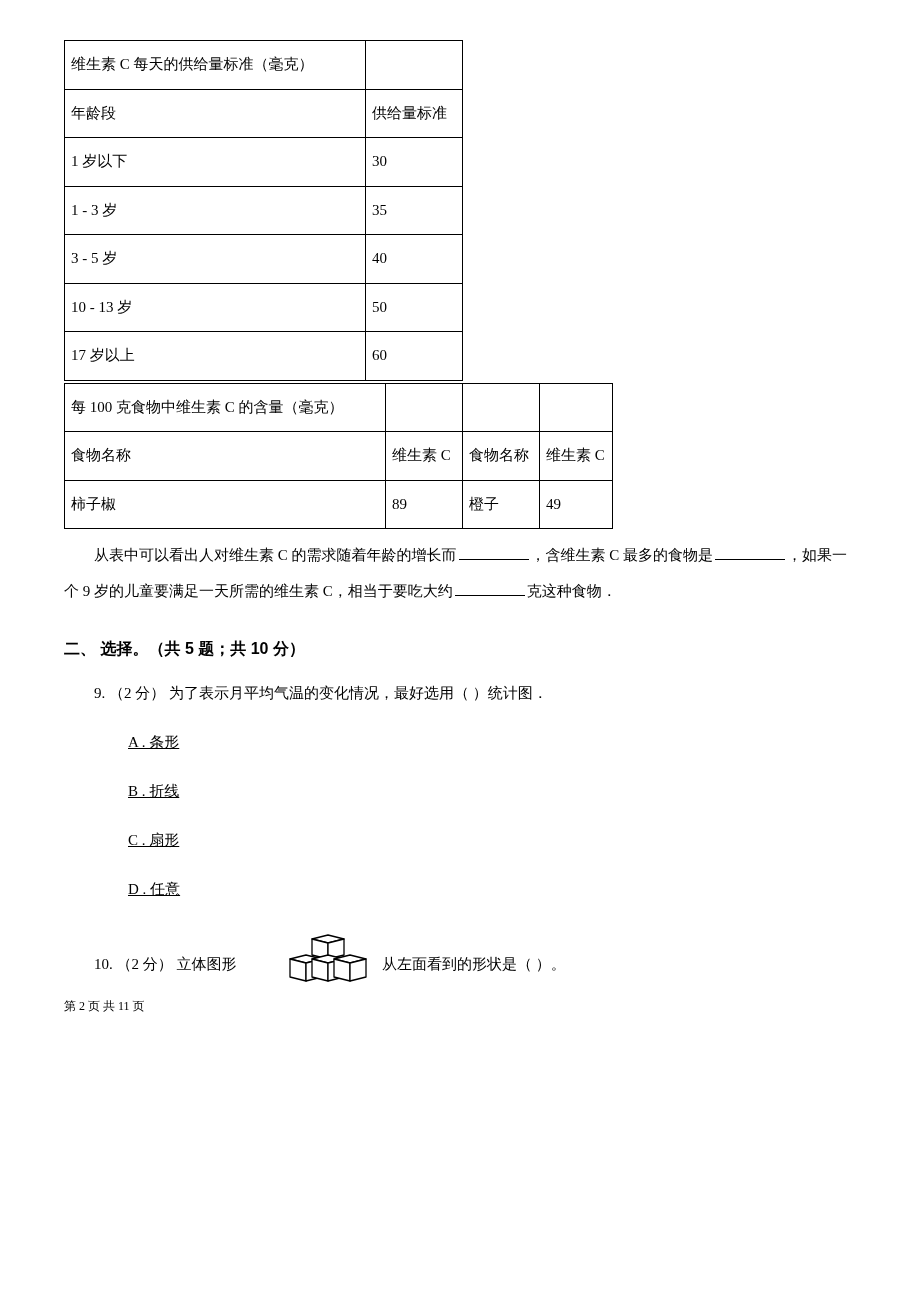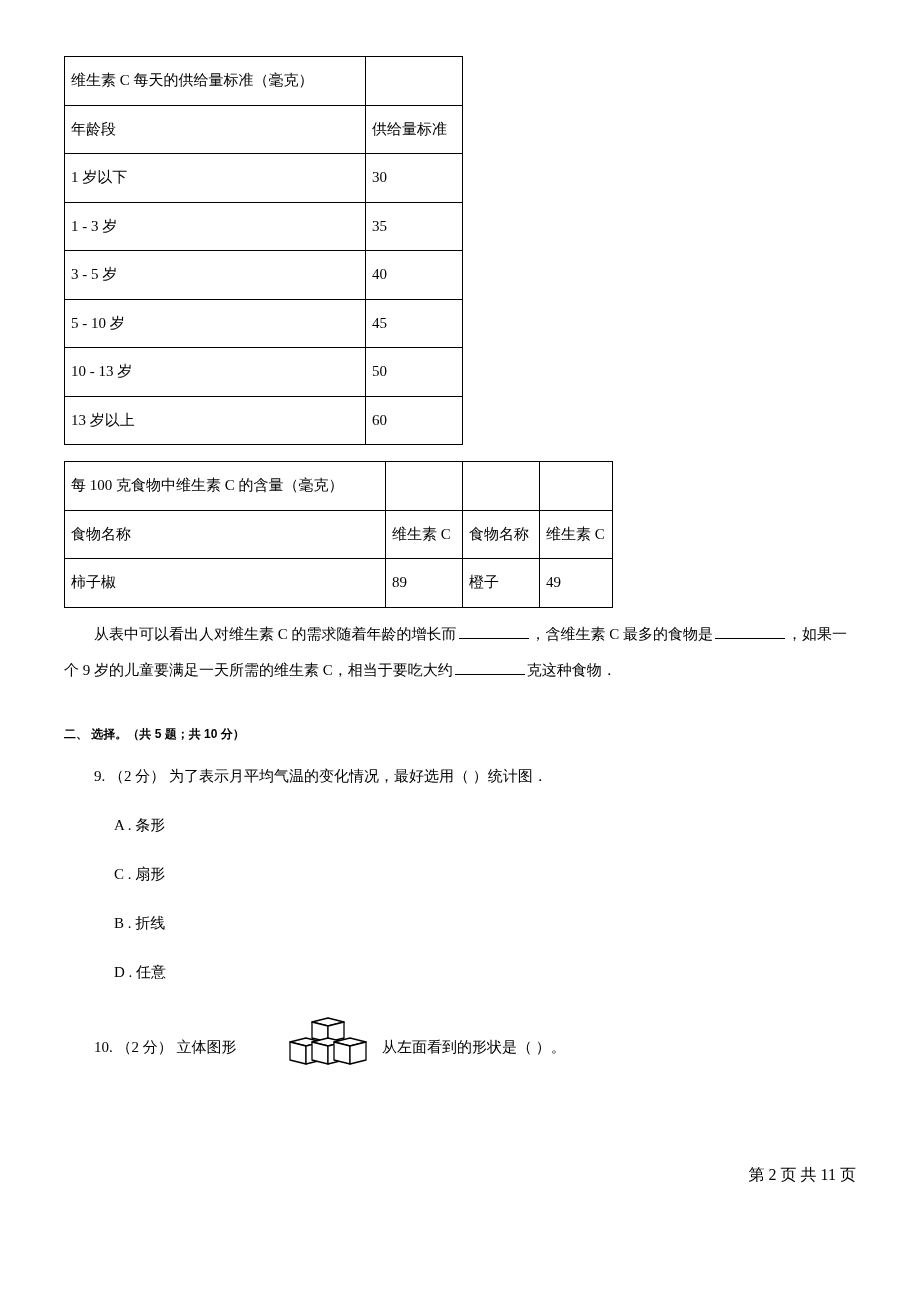--- a/index.html
+++ b/index.html
@@ -10,21 +10,21 @@
     font-size: 15px;
     color: #000;
     width: 920px;
   }
   .page {
     padding: 40px 64px 40px 64px;
     box-sizing: border-box;
   }
   table.data-table {
     border-collapse: collapse;
-    margin-top: 16px;
+    margin-top: 0;
     margin-bottom: 2px;
   }
   table.data-table td {
     border: 1px solid #000;
     padding: 14px 6px 14px 6px;
     vertical-align: middle;
     font-size: 15px;
     line-height: 1.3;
   }
   .t1-c1 { width: 288px; }
@@ -42,48 +42,47 @@
     display: inline-block;
     border-bottom: 1px solid #000;
     width: 70px;
     height: 1em;
     vertical-align: baseline;
     margin: 0 2px;
   }
   .section-heading {
     font-weight: bold;
     font-family: "SimHei", "黑体", sans-serif;
-    margin-top: 38px;
+    margin-top: 30px;
     margin-bottom: 20px;
-    font-size: 12px;
+    font-size: 16px;
   }
   .q {
     margin: 20px 0 0 0;
     text-indent: 2em;
     line-height: 1.8;
   }
   .q-choices {
     margin-left: 3.2em;
     line-height: 1.8;
   }
-  .q-choice { margin: 22px 2px; }
+  .q-choice { margin: 22px 16px; text-decoration: underline; }
   .q10 {
     margin-top: 30px;
     text-indent: 2em;
     line-height: 1.8;
   }
   .cube-img {
     display: inline-block;
     vertical-align: middle;
     margin: 0 2px;
   }
   .footer {
-    text-align: right;
-    margin-top: 84px;
-    font-size: 16px;
+    text-align: left;
+    font-size: 12px;
   }
 </style>
 </head>
 <body>
 
 <div class="page">
 
   <table class="data-table">
     <tbody>
         <tr>
@@ -100,29 +99,25 @@
     </tr>
     <tr>
       <td>1 - 3 岁</td>
       <td>35</td>
     </tr>
     <tr>
       <td>3 - 5 岁</td>
       <td>40</td>
     </tr>
     <tr>
-      <td>5 - 10 岁</td>
-      <td>45</td>
-    </tr>
-    <tr>
       <td>10 - 13 岁</td>
       <td>50</td>
     </tr>
     <tr>
-      <td>13 岁以上</td>
+      <td>17 岁以上</td>
       <td>60</td>
     </tr>
   </tbody>
     </table>
 
   <table class="data-table">
     <tbody>
         <tr>
       <td class="t2-c1">每 100 克食物中维生素 C 的含量（毫克）</td>
       <td class="t2-c2"></td>
@@ -146,22 +141,22 @@
 
   <p class="para indent">
     <span>从表中可以看出人对维生素 C 的需求随着年龄的增长而</span><span class="blank"></span><span>，含维生素 C 最多的食物是</span><span class="blank"></span><span>，如果一个 9 岁的儿童要满足一天所需的维生素 C，相当于要吃大约</span><span class="blank"></span><span>克这种食物．</span>
   </p>
 
   <div class="section-heading">二、 选择。（共 5 题；共 10 分）</div>
 
   <div class="q">9. （2 分） 为了表示月平均气温的变化情况，最好选用（    ）统计图．</div>
   <div class="q-choices">
     <div class="q-choice">A .  条形</div>
+    <div class="q-choice">B .  折线</div>
     <div class="q-choice">C .  扇形</div>
-    <div class="q-choice">B .  折线</div>
     <div class="q-choice">D .  任意</div>
   </div>
 
   <div class="q10">
     <span>10. （2 分） 立体图形</span>
     <span class="cube-img">
       <svg width="104" height="56" viewBox="0 0 104 56">
 
         <g stroke="#000" stroke-width="1.3" fill="#fff" stroke-linejoin="round">
 

